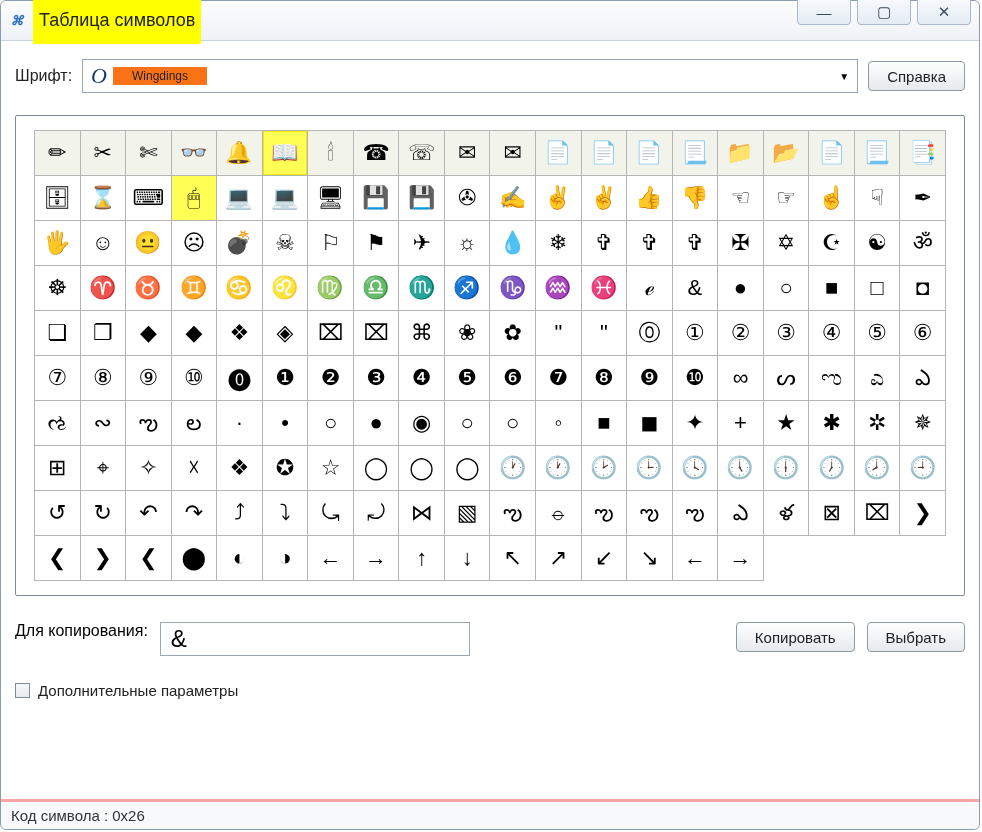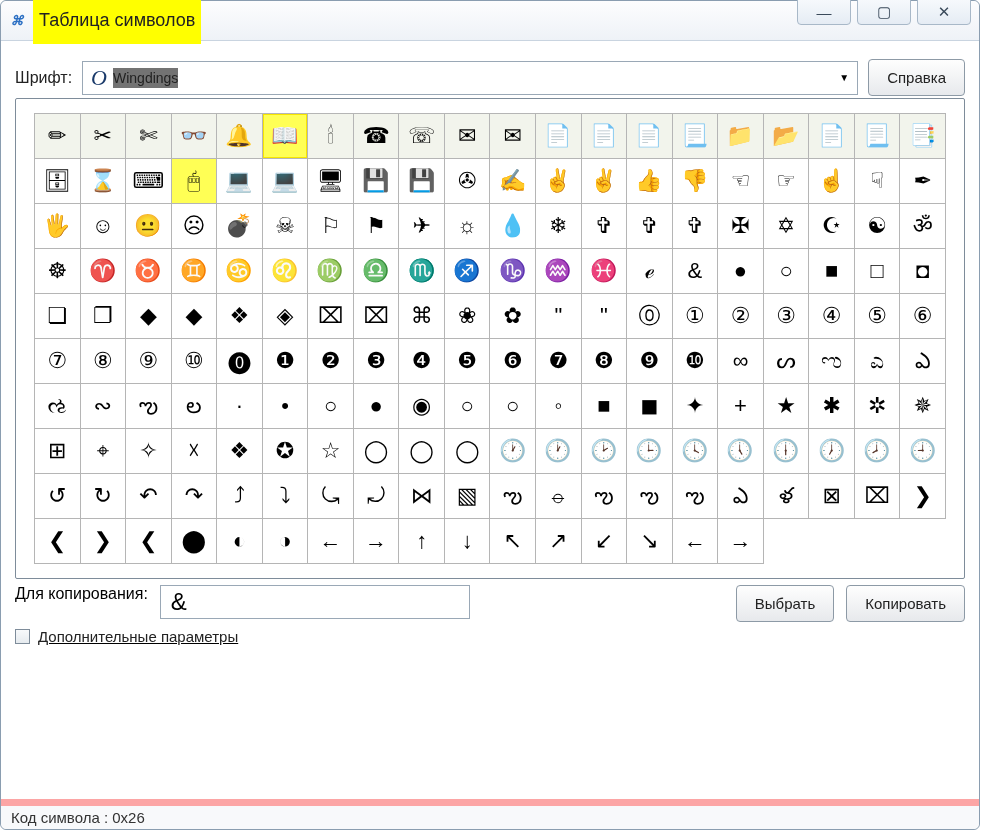--- a/index.html
+++ b/index.html
@@ -57,21 +57,21 @@
     display: flex; align-items:center; justify-content:center;
     font-family: "Segoe UI Symbol","Arial",sans-serif;
     font-size: 15px;
     color: #3a4a5a;
   }
   .content {
     flex: 1;
     padding: 18px 14px 4px 14px;
     display: flex;
     flex-direction: column;
-    gap: 2px;
+    gap: 22px;
   }
   .row {
     display: flex;
     align-items: center;
     gap: 10px;
   }
   .label { font-size: 16px; color: #222; }
   .font-select {
     flex: 1;
     height: 34px;
@@ -83,33 +83,33 @@
     position: relative;
   }
   .font-select .fonticon {
     font-style: italic;
     font-family: Georgia, serif;
     font-size: 22px;
     color: #1a3a6a;
     margin-right: 6px;
   }
   .font-select .fontname {
-    background: #737373;
-    padding: 2px 0;
-    font-size: 14px;
+    background: #f97316;
+    padding: 2px 19px;
+    font-size: 12px;
     color: #222;
   }
   .font-select .caret {
     position: absolute;
     right: 8px;
     font-size: 10px;
     color: #000;
   }
   .btn {
-    height: 37px;
+    height: 30px;
     padding: 0 18px;
     border: 1px solid #8d9aa6;
     border-radius: 4px;
     background: linear-gradient(#fefefe,#e7e9ec);
     font-size: 15px;
     color: #222;
     display:flex; align-items:center; justify-content:center;
     cursor: default;
   }
   .grid-wrap {
@@ -165,29 +165,28 @@
     padding: 0 10px;
     font-size: 24px;
     font-family: Arial, sans-serif;
   }
   .spacer { flex:1; }
   .advrow {
     display:flex;
     align-items:center;
     gap:8px;
     margin-top:4px;
-    text-decoration:underline;
   }
   .chk {
     width:15px; height:15px;
     border:1px solid #7e8c9a;
     background: linear-gradient(#f7f9fb,#e6ebef);
   }
   .statusbar {
-    border-top:7px solid #fca5a5;
+    border-top:3px solid #fca5a5;
     height:30px;
     display:flex;
     align-items:center;
     padding: 0 10px;
     font-size:15px;
     color:#333;
     background:#f8f9fb;
     border-radius:0 0 6px 6px;
   }
 </style>
@@ -415,22 +414,22 @@
           <div class="cell">↘</div>
           <div class="cell">←</div>
           <div class="cell">→</div>
         </div>
     </div>
 
     <div class="copyrow">
       <span class="copylabel">Для копирования:</span>
       <input class="copy-input" value="&amp;" style="">
       <div class="spacer"></div>
+      <div class="btn">Копировать</div>
       <div class="btn">Выбрать</div>
-      <div class="btn">Копировать</div>
     </div>
 
     <div class="advrow">
       <div class="chk"></div>
       <span class="label" style="font-size:15px">Дополнительные параметры</span>
     </div>
   </div>
 
   <div class="statusbar">
     <span>Код символа : 0x26</span>

